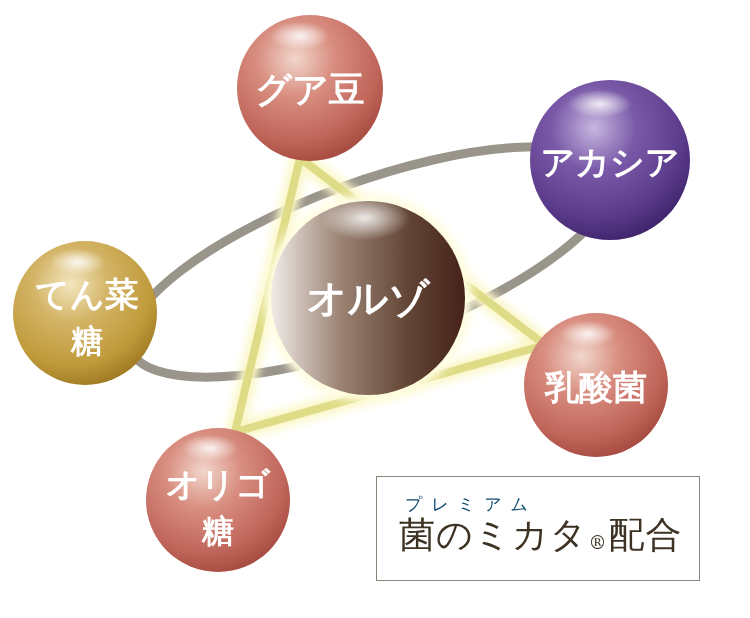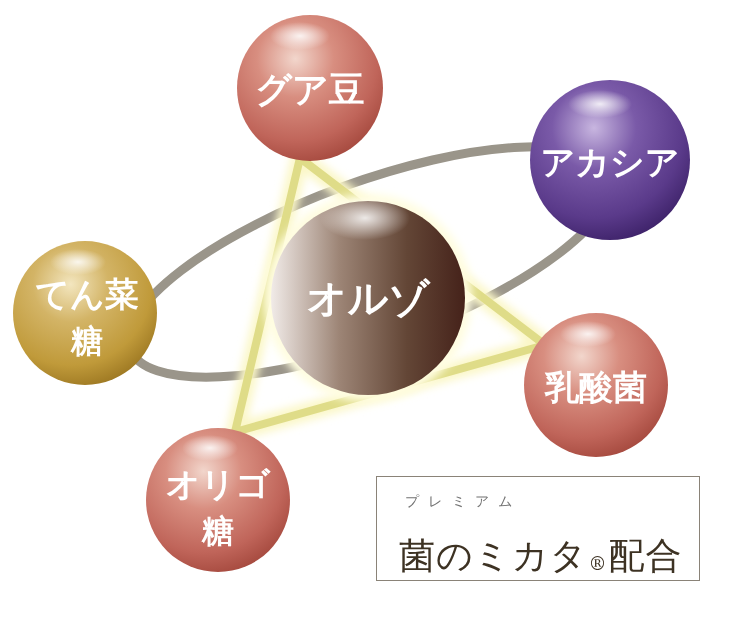--- a/index.html
+++ b/index.html
@@ -3,22 +3,22 @@
 <meta charset="utf-8">
 <style>
   html, body { margin: 0; padding: 0; background: #ffffff; }
   body { width: 750px; height: 618px; position: relative; overflow: hidden;
          font-family: "DejaVu Sans", sans-serif; }
   #stage { position: absolute; left: 0; top: 0; width: 750px; height: 618px; }
   .ball-label { font-family: "DejaVu Sans", sans-serif; font-weight: bold; fill: #ffffff; }
   .brand-box { position: absolute; left: 376px; top: 476px; width: 324px; height: 105px;
                border: 1px solid #8a8378; background: #ffffff; box-sizing: border-box; }
   .brand-sub { position: absolute; left: 28px; top: 16px; font-family: "DejaVu Serif", serif;
-               font-size: 14px; letter-spacing: 9px; color: #737373; }
-  .brand-main { position: absolute; left: 22px; top: 55px; font-family: "DejaVu Serif", serif;
+               font-size: 17px; letter-spacing: 9px; color: #0c4a6e; }
+  .brand-main { position: absolute; left: 22px; top: 34px; font-family: "DejaVu Serif", serif;
                 font-size: 36px; color: #3d3223; white-space: nowrap; letter-spacing: 1px; }
   .brand-main .reg { font-size: 18px; vertical-align: -2px; margin: 0 1px; }
 </style>
 </head>
 <body>
 
 <svg id="stage" viewBox="0 0 750 618" xmlns="http://www.w3.org/2000/svg">
   <defs>
     <radialGradient id="gRed" cx="0.4" cy="0.3" r="0.75">
       <stop offset="0" stop-color="#f2d6cc"></stop>

